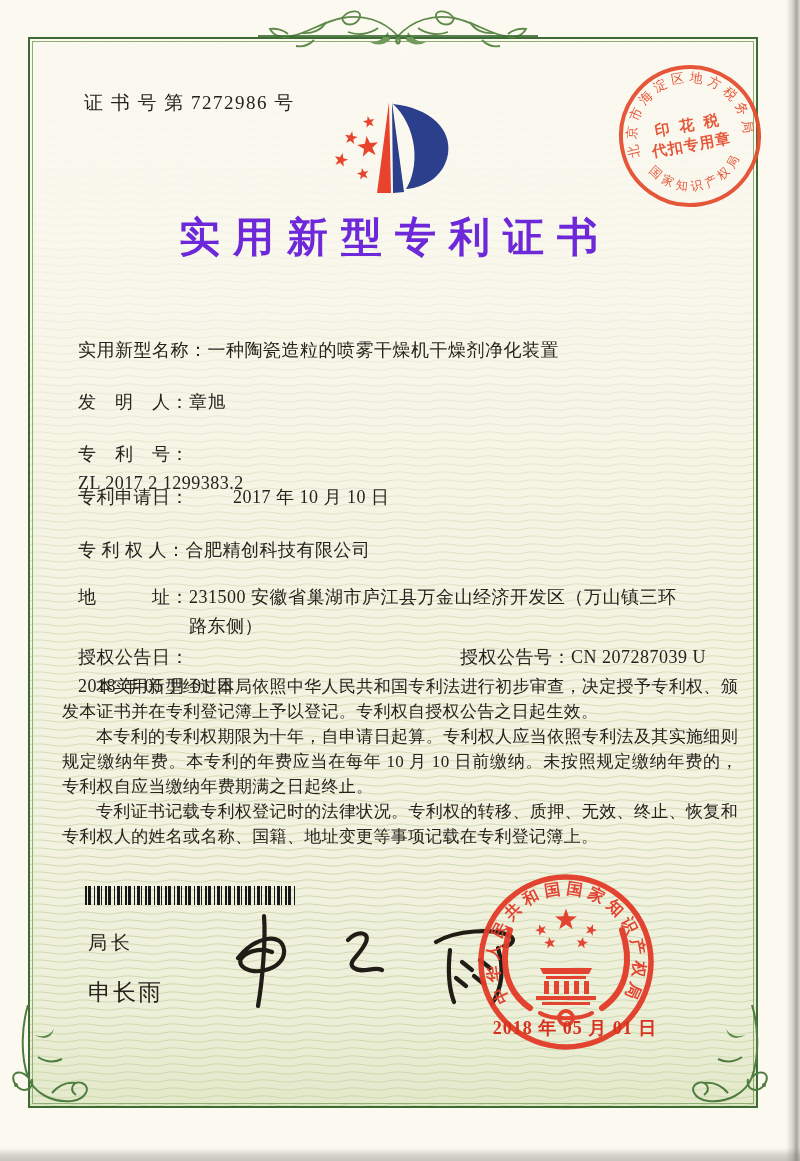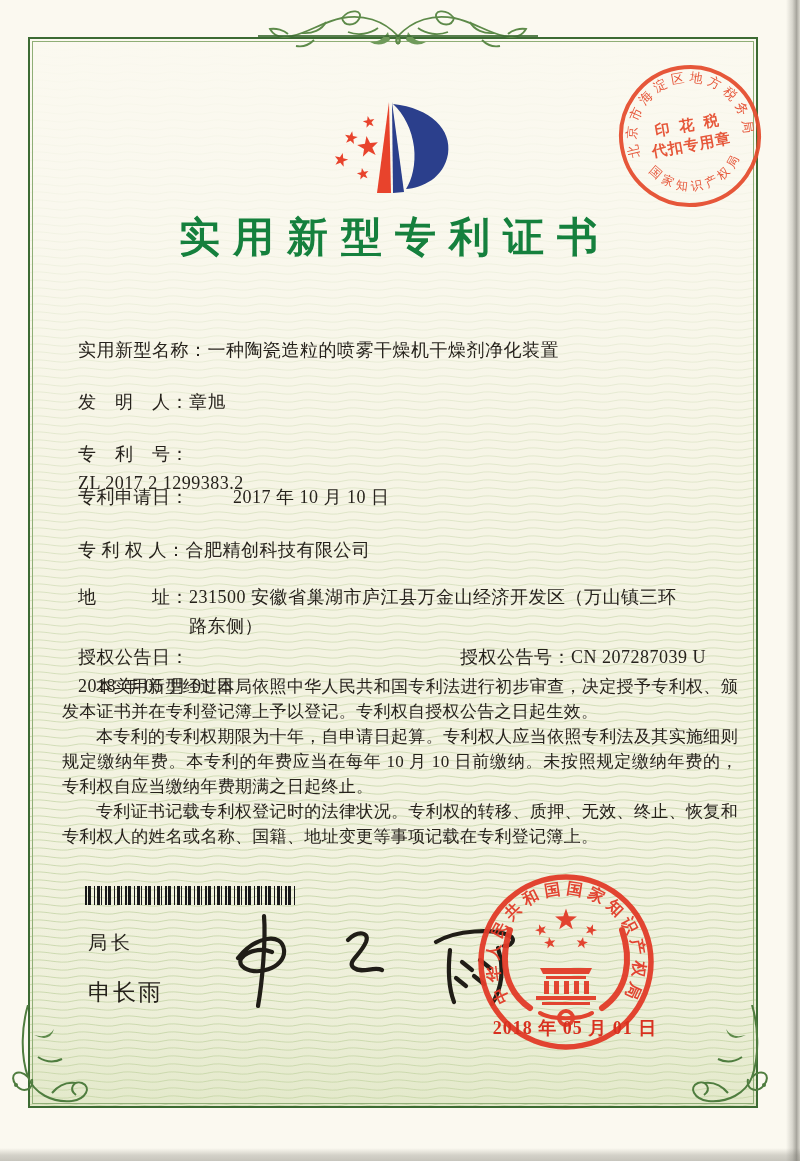--- a/index.html
+++ b/index.html
@@ -27,21 +27,21 @@
   
   .edge-right{position:absolute;top:0;right:0;width:14px;height:100%;
     background:linear-gradient(90deg, rgba(110,108,100,0) 0%, rgba(110,108,100,0.25) 45%, rgba(85,83,76,0.5) 75%, rgba(140,138,128,0.3) 100%);}
   .edge-bottom{position:absolute;left:0;bottom:0;width:100%;height:13px;
     background:linear-gradient(0deg, rgba(120,118,110,0.4) 0%, rgba(110,108,100,0.28) 45%, rgba(110,108,100,0) 100%);}
   
   .cert-no{position:absolute;left:84px;top:90px;font-size:19px;letter-spacing:1.5px;}
   .logo{position:absolute;left:300px;top:92px;}
   .tax-stamp{position:absolute;left:606px;top:52px;transform:rotate(-10deg);opacity:0.93;}
   .title{position:absolute;left:0;top:210px;width:790px;text-align:center;
-         font-size:41px;font-weight:700;letter-spacing:13px;color:#15803d;}
+         font-size:41px;font-weight:700;letter-spacing:13px;color:#6d28d9;}
   
   .field{position:absolute;left:78px;font-size:18px;display:flex;align-items:flex-start;
          letter-spacing:0.5px;line-height:29px;}
   .flabel{flex:0 0 auto;white-space:pre;}
   .fvalue{white-space:pre-wrap;}
   .fvalue.wrap{display:inline-block;max-width:492px;}
   
   .paras{position:absolute;left:62px;top:674px;width:676px;font-size:17px;line-height:25px;
          text-align:justify;letter-spacing:0.3px;}
   .paras p{margin:0;text-indent:2em;}
@@ -113,20 +113,21 @@
       <path d="M20,0 C14,20 12,50 20,72 C26,88 44,98 64,96"></path>
       <path d="M20,72 C10,62 0,70 8,80 C14,88 26,86 24,74"></path>
       <path d="M64,96 C78,94 84,82 74,78 C66,75 60,84 68,90"></path>
       <path d="M26,30 q14,4 20,-6 q-4,14 -20,6z" fill="#5d8a49" stroke="none"></path>
       <path d="M30,52 q12,8 24,2"></path>
       <path d="M44,88 q10,-12 24,-10"></path>
       <circle cx="8" cy="80" r="2" fill="#4f7d3f" stroke="none"></circle>
     </g>
   </svg>
 
+  <div class="cert-no">证 书 号 第 7272986 号</div>
 
   <svg class="logo" width="200" height="115" viewBox="0 0 200 115">
     <defs>
       <path id="star-a" d="M0,-10 L2.35,-3.24 L9.51,-3.09 L3.8,1.24 L5.88,8.09 L0,4 L-5.88,8.09 L-3.8,1.24 L-9.51,-3.09 L-2.35,-3.24 Z"></path>
     </defs>
     <path d="M89,10 L77,101 L91,101 Z" fill="#e8432c"></path>
     <path d="M92,10 L93,101 L104,100 Z" fill="#2b3f8c"></path>
     <path d="M93,12 C131,16 152,38 148,62 C144,86 122,96 106,97 C112,88 116,72 114,55 C112,38 104,22 93,12 Z" fill="#2b3f8c"></path>
     <g fill="#e8432c">
       <use href="#star-a" transform="translate(69,30) scale(0.62) rotate(-12)"></use>

